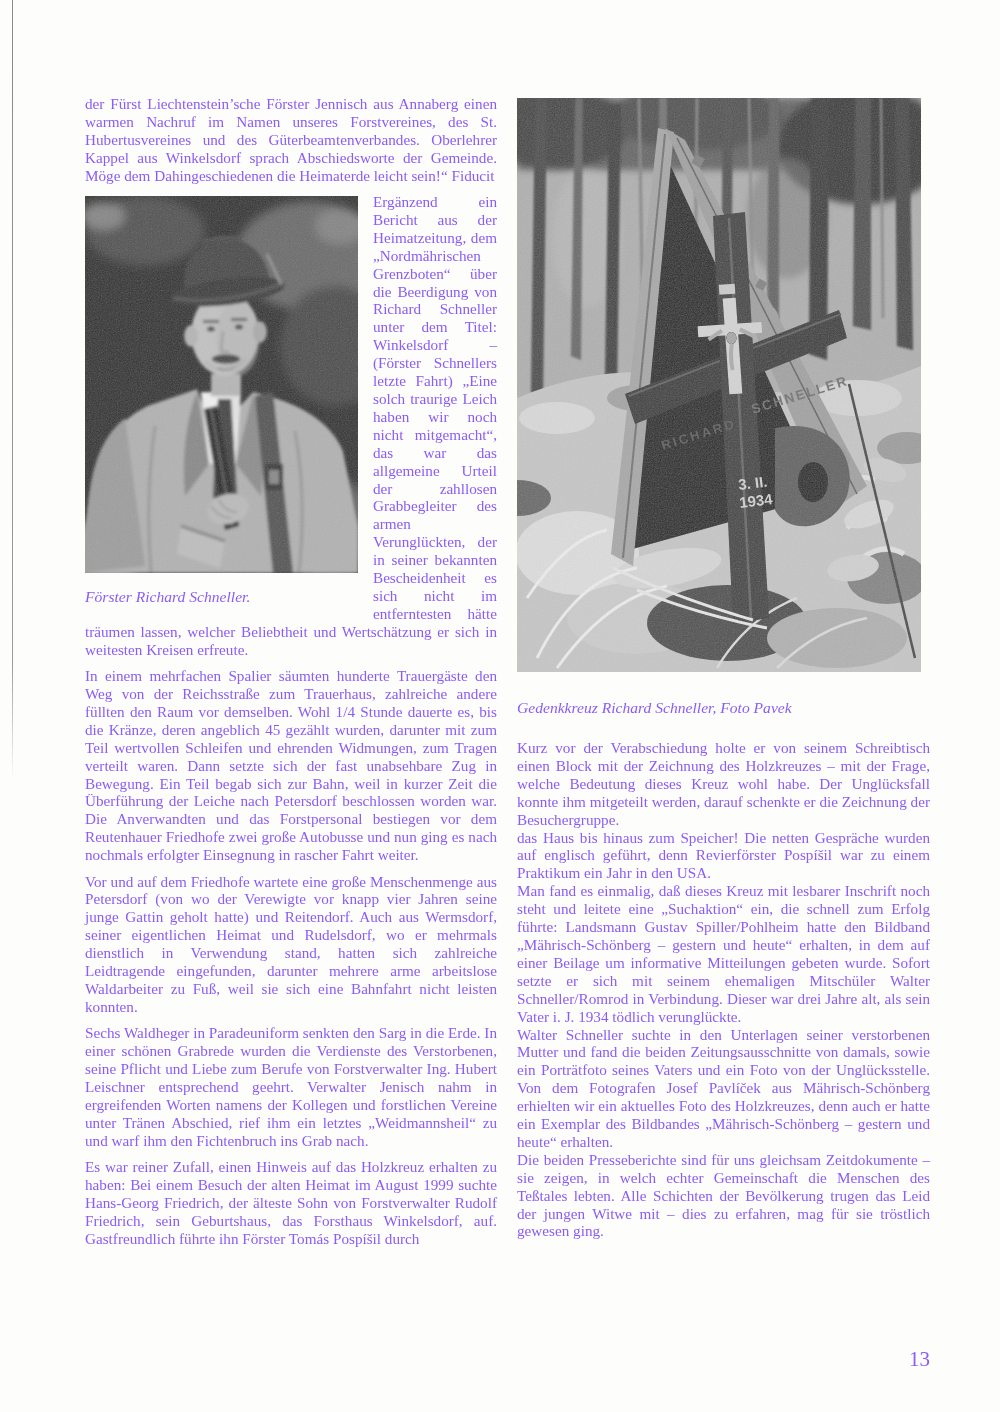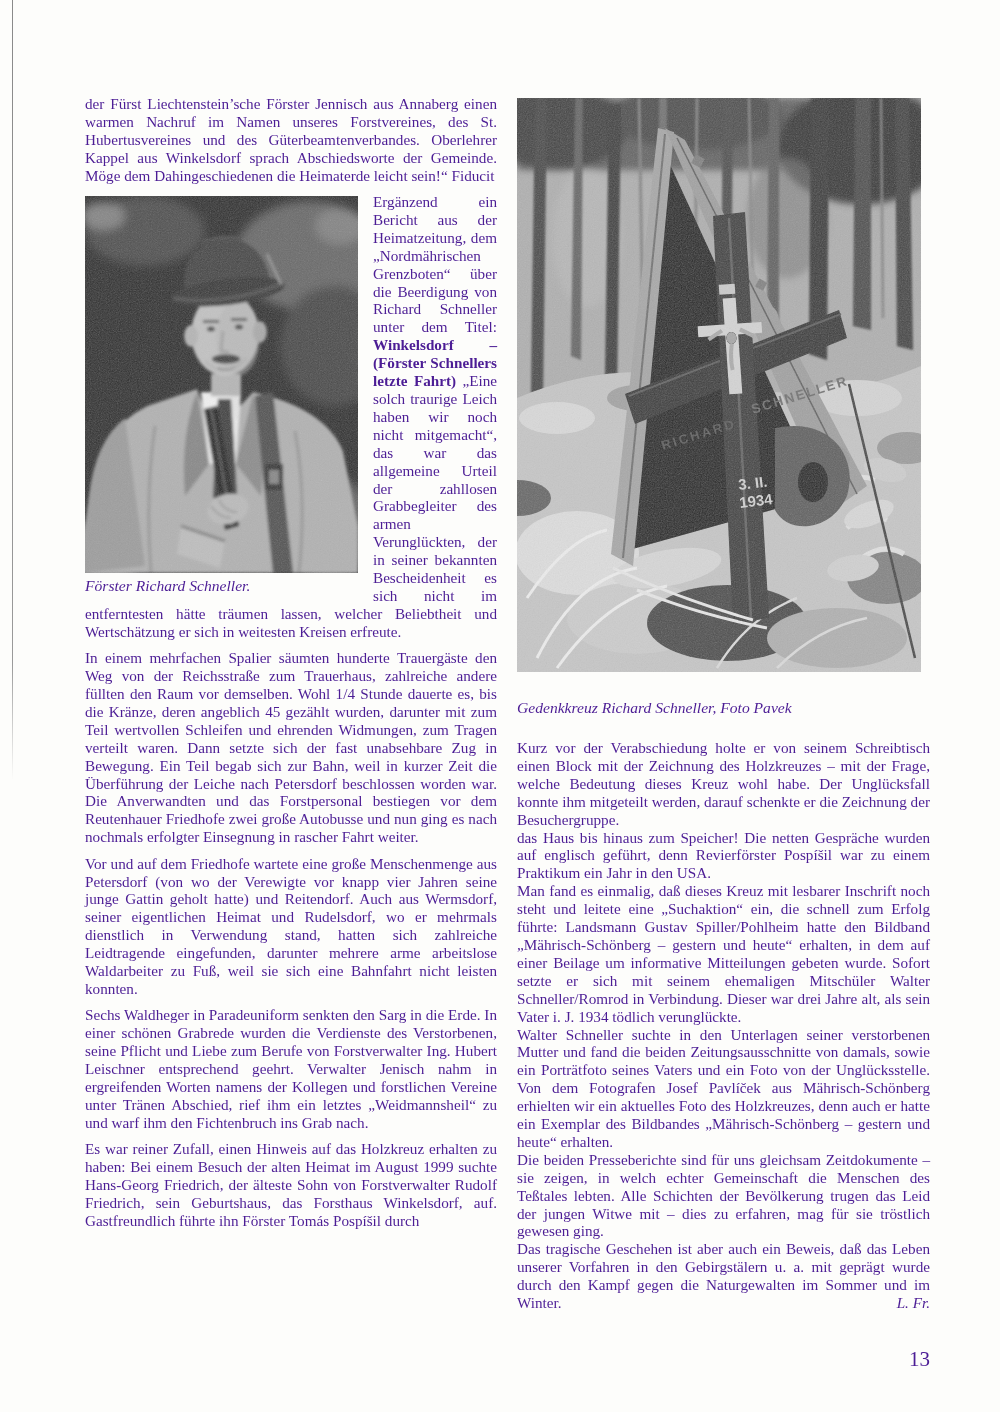--- a/index.html
+++ b/index.html
@@ -1,43 +1,43 @@
 <!DOCTYPE html>
 <html lang="de"><head>
 <meta charset="utf-8">
 <style>
   html,body { margin:0; padding:0; background:#e8e8e8; }
   .page {
     position:relative; width:1000px; height:1412px; margin:0 auto;
-    background:#fdfdfb; color:#4c1d95; overflow:hidden;
+    background:#fdfdfb; color:#8b5cf6; overflow:hidden;
     font-family:"Liberation Serif", serif;
   }
   .scan-line {
     position:absolute; left:12px; top:0; width:1px; height:780px;
     background:linear-gradient(#8a8a8a 0%, #9a9a9a 85%, rgba(154,154,154,0) 100%);
   }
   .col {
     position:absolute; top:95px; width:412px;
     font-size:15.2px; line-height:17.9px; text-align:justify;
     hyphens:auto; -webkit-hyphens:auto; overflow-wrap:break-word;
   }
   .col-left  { left:85px; }
   .col-right { left:517px; width:413px; }
   .col-left p  { margin:0 0 8.5px 0; }
   .col-right p { margin:0; }
-  .bold { font-weight:bold; }
+  .bold { font-weight:normal; }
   figure { margin:0; padding:0; }
   .portrait-figure { float:left; width:273px; margin:3px 15px 4px 0; }
   .portrait-photo  { width:273px; height:377px; }
   .cross-figure { width:404px; margin:3px 8px 22px 0; }
   .cross-photo  { width:404px; height:574px; }
   .photo { display:block; filter:grayscale(1) contrast(1.03); }
   figcaption {
     font-style:italic; font-size:15.6px; line-height:19px;
-    text-align:left; margin-top:3px;
+    text-align:left; margin-top:14px;
   }
   .cross-figure figcaption { margin-top:26px; }
   .sig { float:right; font-style:italic; }
   .page-number {
     position:absolute; left:517px; top:1347px; width:413px;
     text-align:right; font-size:21px;
   }
   svg text { font-family:"Liberation Sans", sans-serif; }
 </style>
 </head>
@@ -232,17 +232,16 @@
         </g>
       </svg>
       <figcaption>Gedenkkreuz Richard Schneller, Foto Pavek</figcaption>
     </figure>
 
     <p>Kurz vor der Verabschiedung holte er von seinem Schreibtisch einen Block mit der Zeichnung des Holzkreuzes – mit der Frage, welche Bedeutung dieses Kreuz wohl habe. Der Unglücksfall konnte ihm mitgeteilt werden, darauf schenkte er die Zeichnung der Besuchergruppe.</p>
     <p>das Haus bis hinaus zum Speicher! Die netten Gespräche wurden auf englisch geführt, denn Revierförster Pospíšil war zu einem Praktikum ein Jahr in den USA.</p>
     <p>Man fand es einmalig, daß dieses Kreuz mit lesbarer Inschrift noch steht und leitete eine „Suchaktion“ ein, die schnell zum Erfolg führte: Landsmann Gustav Spiller/Pohlheim hatte den Bildband „Mährisch-Schönberg – gestern und heute“ erhalten, in dem auf einer Beilage um informative Mitteilungen gebeten wurde. Sofort setzte er sich mit seinem ehemaligen Mitschüler Walter Schneller/Romrod in Verbindung. Dieser war drei Jahre alt, als sein Vater i. J. 1934 tödlich verunglückte.</p>
     <p>Walter Schneller suchte in den Unterlagen seiner verstorbenen Mutter und fand die beiden Zeitungsausschnitte von damals, sowie ein Porträtfoto seines Vaters und ein Foto von der Unglücksstelle. Von dem Fotografen Josef Pavlíček aus Mährisch-Schönberg erhielten wir ein aktuelles Foto des Holzkreuzes, denn auch er hatte ein Exemplar des Bildbandes „Mährisch-Schönberg – gestern und heute“ erhalten.</p>
     <p>Die beiden Presseberichte sind für uns gleichsam Zeitdokumente – sie zeigen, in welch echter Gemeinschaft die Menschen des Teßtales lebten. Alle Schichten der Bevölkerung trugen das Leid der jungen Witwe mit – dies zu erfahren, mag für sie tröstlich gewesen ging.</p>
-    <p><span>Das tragische Geschehen ist aber auch ein Beweis, daß das Leben unserer Vorfahren in den Gebirgstälern u. a. mit geprägt wurde durch den Kampf gegen die Naturgewalten im Sommer und im Winter.</span><span class="sig">L. Fr.</span></p>
   </div>
 
   <div class="page-number">13</div>
 </div>
 
 </body></html>

